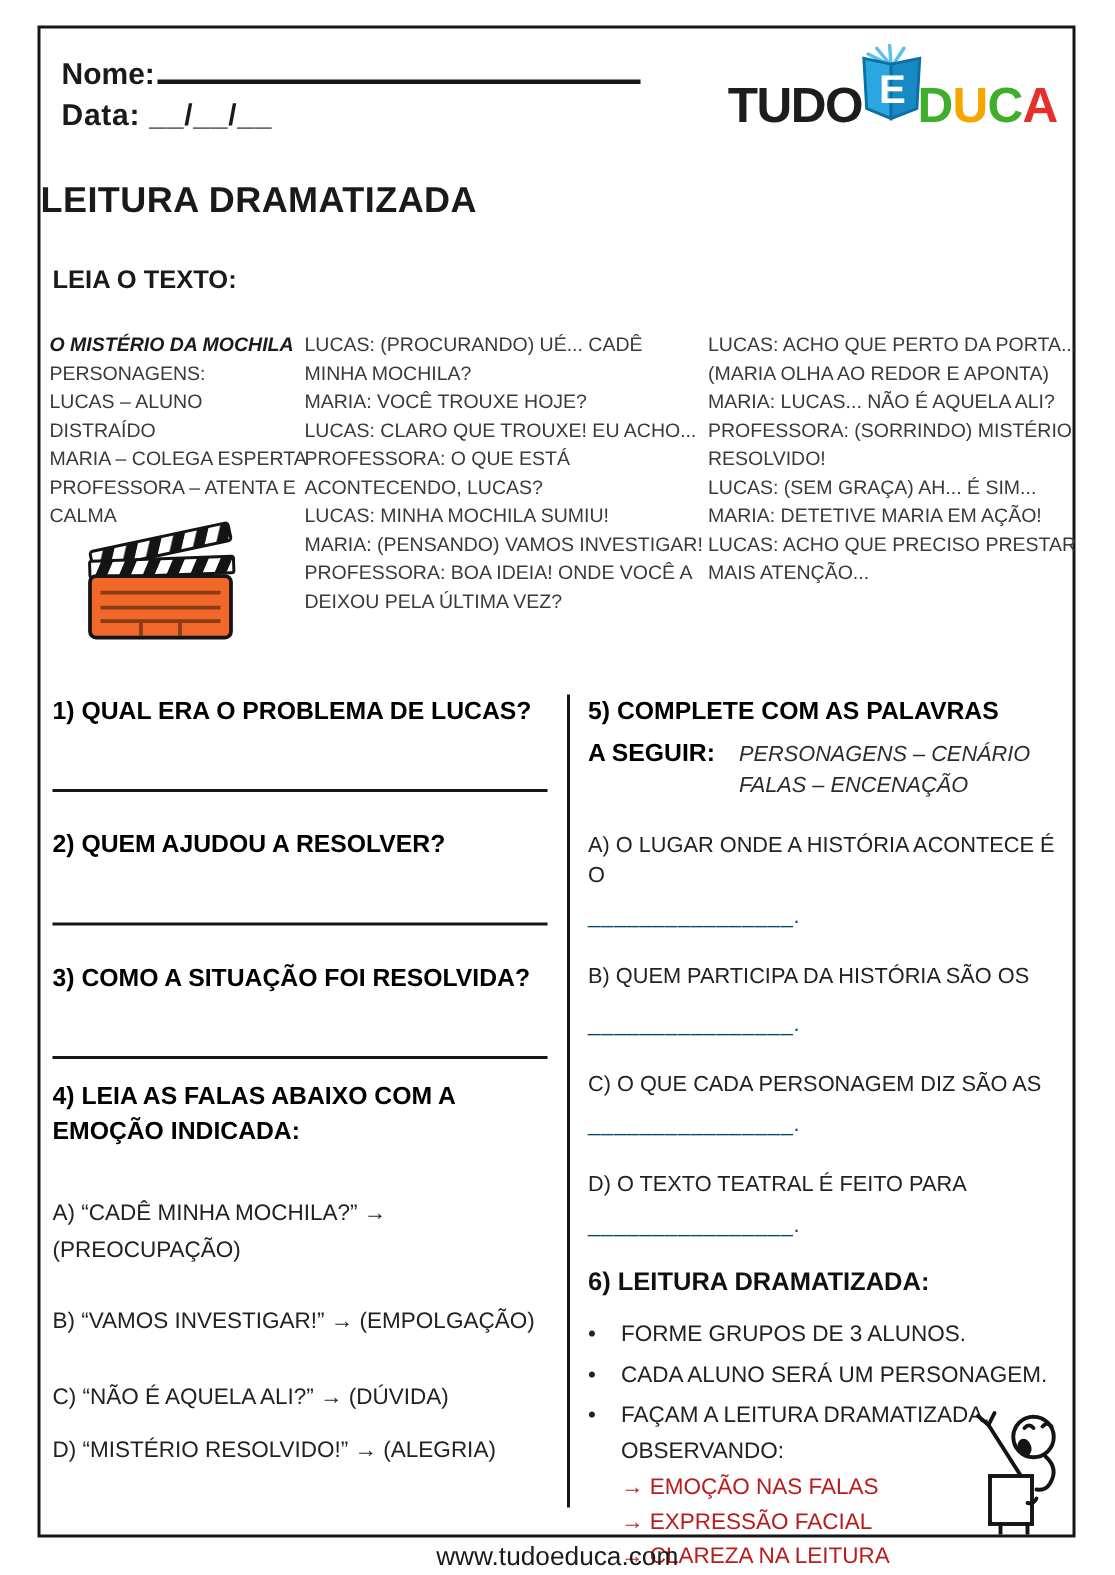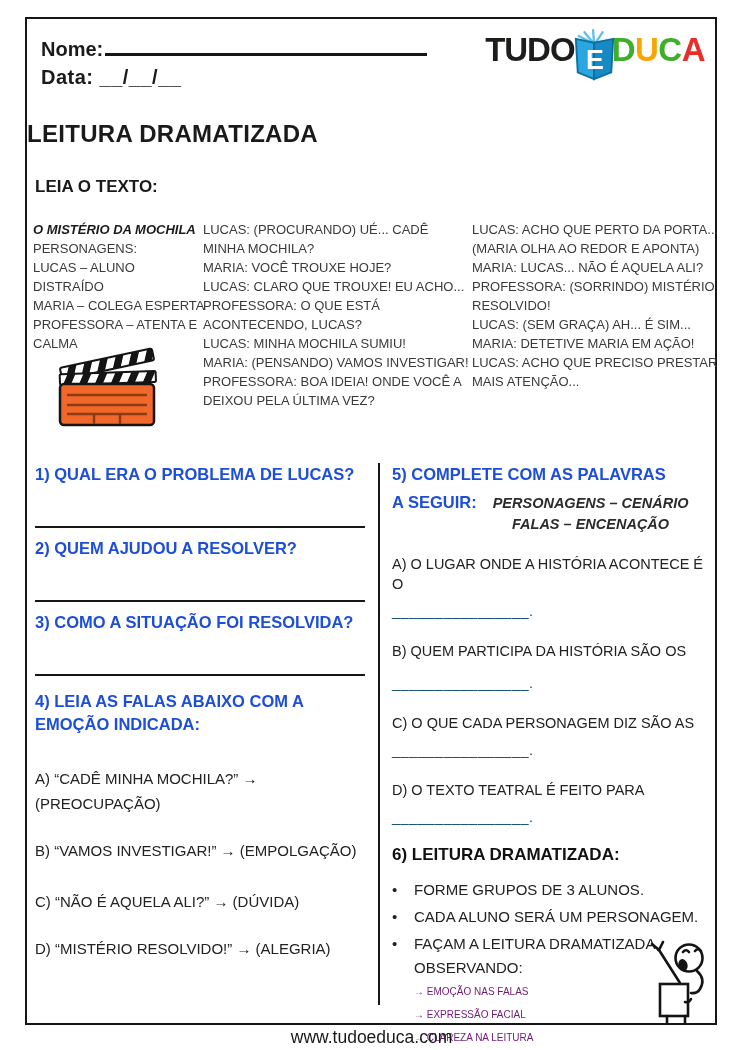--- a/index.html
+++ b/index.html
@@ -8,54 +8,54 @@
     font-family:"Liberation Sans","DejaVu Sans",sans-serif;color:#1a1a1a;
   }
   .frame{
     position:absolute;left:25px;top:17px;width:688px;height:1004px;
     border:2px solid #161616;background:#fff;
   }
   
   .name-row{position:absolute;left:14px;top:16px;font-size:20px;font-weight:700;white-space:nowrap;}
   .name-line{display:inline-block;width:322px;border-bottom:3px solid #161616;height:18px;margin-left:2px;}
   .date-row{position:absolute;left:14px;top:47px;font-size:20px;font-weight:700;letter-spacing:.5px;}
-  .logo{position:absolute;right:10px;top:12px;display:flex;align-items:flex-start;height:58px;}
+  .logo{position:absolute;right:10px;top:12px;display:flex;align-items:flex-end;height:58px;}
   .logo .w1{font-size:33px;font-weight:700;letter-spacing:-1px;color:#1d1d1b;}
   .logo .book{width:44px;height:58px;margin:0 -5px 0 -2px;position:relative;top:-2px;}
   .logo .lt{font-size:33px;font-weight:700;letter-spacing:-.5px;}
   
   .page-title{position:absolute;left:0;top:101px;width:100%;text-align:left;font-size:24px;font-weight:700;letter-spacing:.3px;}
   .leia{position:absolute;left:8px;top:158px;font-size:17px;font-weight:700;}
   .script-col{position:absolute;top:201px;font-size:13px;line-height:19px;color:#3a3a3a;}
   .col1{left:6px;width:176px;}
   .col2{left:176px;width:270px;}
   .col3{left:445px;width:252px;}
   .col1 .script-title{font-weight:700;font-style:italic;color:#1a1a1a;}
   .clapper{position:absolute;left:30px;top:327px;}
   
   .divider{position:absolute;left:351px;top:444px;height:542px;border-left:2px solid #161616;}
   .qcol-left{position:absolute;left:8px;top:444px;width:342px;}
   .qcol-right{position:absolute;left:365px;top:444px;width:325px;}
-  .q-title{font-size:16.5px;font-weight:700;line-height:1.4;color:#1d4ed8;}
+  .q-title{font-size:16.5px;font-weight:700;line-height:1.4;color:#000000;}
   .answer-line{border-bottom:2.5px solid #161616;width:330px;margin-top:40px;}
-  .mt24{margin-top:9px;} .mt14{margin-top:14px;}
+  .mt24{margin-top:24px;} .mt14{margin-top:14px;}
   .q4-item{font-size:15px;line-height:25px;color:#222;}
   .item-a{margin-top:30px;width:300px;}
   .item-b{margin-top:22px;width:345px;}
   .item-c{margin-top:26px;width:345px;}
-  .item-d{margin-top:22px;width:345px;}
+  .item-d{margin-top:10px;width:345px;}
   .q5-row2{display:flex;margin-top:5px;align-items:flex-start;}
-  .word-bank{font-size:14.5px;font-style:italic;line-height:21px;color:#2b2b2b;margin-left:16px;text-align:center;padding-top:2px;font-weight:bold;}
+  .word-bank{font-size:14.5px;font-style:italic;line-height:21px;color:#2b2b2b;margin-left:16px;padding-top:2px;}
   .q5-label{font-size:14.5px;color:#222;margin-top:19px;line-height:20px;}
   .q5-blank{font-size:14.5px;color:#0c4a6e;margin-top:9px;letter-spacing:.5px;}
   .q6-title{font-size:17px;font-weight:700;margin-top:20px;color:#111;}
   .q6-list{margin-top:13px;}
   .bullet{display:flex;font-size:15px;line-height:24px;color:#222;margin-top:3px;}
   .bullet .dot{width:22px;flex:none;font-size:15px;}
-  .arrows{margin-left:22px;font-size:10px;line-height:23px;color:#701a75;}
+  .arrows{margin-left:22px;font-size:15px;line-height:23px;color:#b91c1c;}
   .person{position:absolute;left:617px;top:918px;}
   .footer{position:absolute;left:0;top:1027px;width:100%;text-align:center;font-size:17.5px;color:#1a1a1a;}
 </style>
 </head>
 <body>
 
 <div class="frame">
 
   <div class="name-row">
     <span>Nome:</span><span class="name-line"></span>

